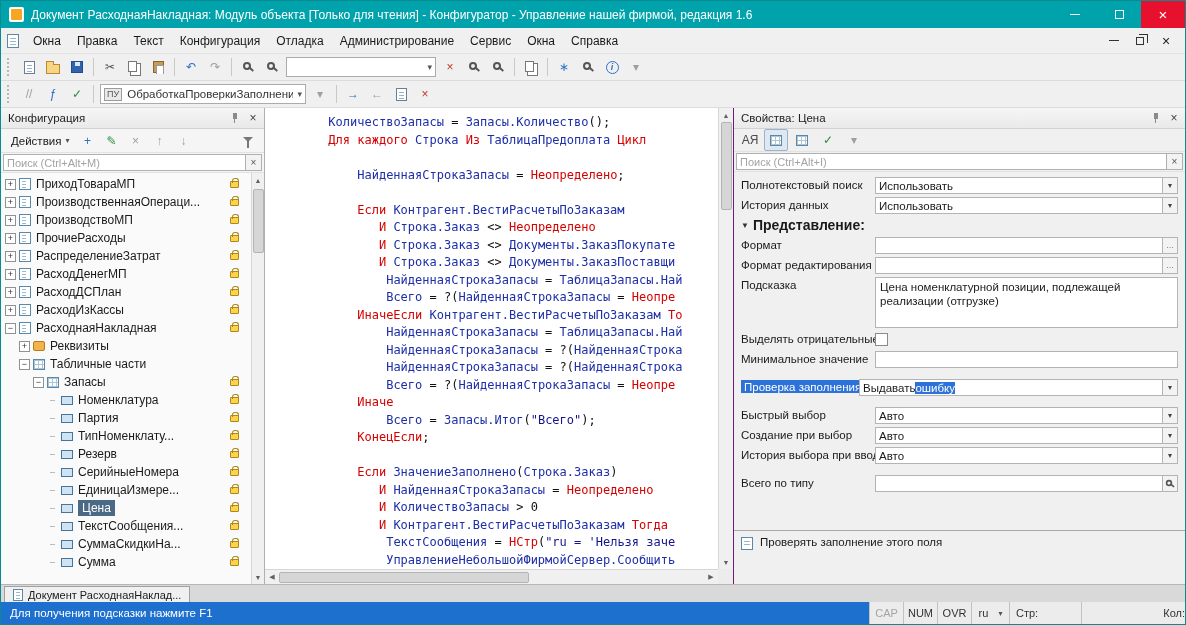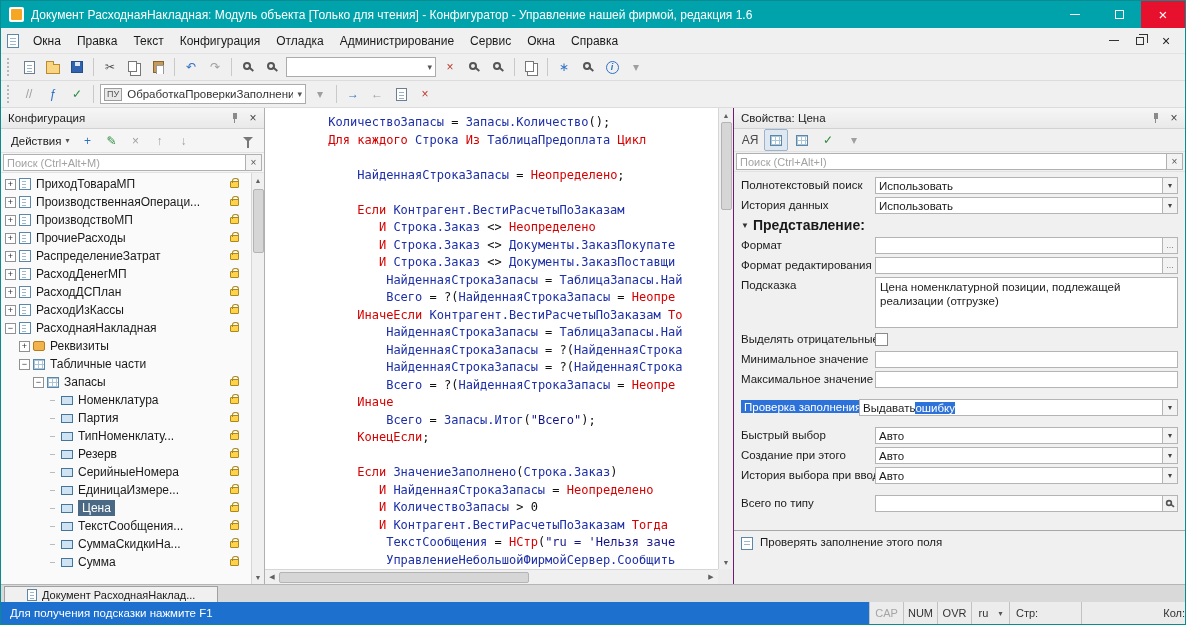--- a/index.html
+++ b/index.html
@@ -128,21 +128,21 @@
 .pcheck{width:13px;height:13px;background:#fff;border:1px solid #8a8a8a;margin-top:2px}
 .psection{display:flex;align-items:center;gap:4px;margin:2px 0 4px 0;height:16px}
 .sectri{font-size:8px;color:#333}
 .seclab{font-weight:bold;font-size:14px}
 .pfooter{flex:0 0 54px;border-top:1px solid #a8a8a8;background:#f0f0f0;padding:5px 7px;font-size:11.5px;display:flex;gap:7px;align-items:flex-start}
 .finfo-icon{width:12px;height:13px;background:#fff;border:1px solid #5b87a8;flex:0 0 12px;position:relative;margin-top:1px}
 .finfo-icon::after{content:"";position:absolute;left:2px;top:3px;width:6px;height:1px;background:#9db8cc;box-shadow:0 3px 0 #9db8cc}
 
 
 .tabstrip{flex:0 0 18px;background:#d9d9d9;border-top:1px solid #b5b5b5;display:flex;align-items:flex-end;padding-left:3px}
-.doc-tab{height:16px;display:flex;align-items:center;gap:5px;background:#f0f0f0;border:1px solid #a0a0a0;border-bottom:none;padding:0 22px;font-size:11px;white-space:nowrap}
+.doc-tab{height:16px;display:flex;align-items:center;gap:5px;background:#f0f0f0;border:1px solid #a0a0a0;border-bottom:none;padding:0 8px;font-size:11px;white-space:nowrap}
 .tab-icon{width:10px;height:12px;background:#fff;border:1px solid #5b87a8;position:relative}
 .tab-icon::after{content:"";position:absolute;left:2px;top:2px;width:4px;height:1px;background:#9db8cc;box-shadow:0 3px 0 #9db8cc,0 6px 0 #9db8cc}
 .statusbar{flex:0 0 22px;display:flex;align-items:stretch;background:#ececec}
 .status-hint{flex:1;background:#1e70cf;color:#fff;display:flex;align-items:center;padding-left:9px;font-size:11.5px;white-space:nowrap;overflow:hidden}
 .scell{display:flex;align-items:center;justify-content:center;font-size:11px;color:#333;border-left:1px solid #c2c2c2;background:#ececec}
 .scell.w34{width:34px}.scell.w38{width:38px;gap:10px}
 .scell.w72{width:72px;justify-content:flex-start;padding-left:6px}
 .scell.w104{width:104px;justify-content:flex-end;padding-left:6px}
 .scell.dim{color:#a5a5a5}
 </style>
@@ -562,26 +562,20 @@
             <div class="pvalue">
               <div class="pcheck"></div>
             </div>
           </div>
           <div class="prow">
             <div class="plabel"><span>Минимальное значение</span></div>
             <div class="pvalue">
               <div class="pbox"></div>
             </div>
           </div>
-          <div class="prow">
-            <div class="plabel"><span>Максимальное значение</span></div>
-            <div class="pvalue">
-              <div class="pbox"></div>
-            </div>
-          </div>
           <div class="pspacer"></div>
           <div class="prow highlight">
             <div class="plabel narrow"><span>Проверка заполнения</span></div>
             <div class="pvalue">
               <div class="pbox">
                 <span>Выдавать </span>
                 <span class="selected-text">ошибку</span>
               </div>
               <div class="pcaret">▾</div>
             </div>
@@ -590,21 +584,21 @@
           <div class="prow">
             <div class="plabel"><span>Быстрый выбор</span></div>
             <div class="pvalue">
               <div class="pbox">
                 <span>Авто</span>
               </div>
               <div class="pcaret">▾</div>
             </div>
           </div>
           <div class="prow">
-            <div class="plabel"><span>Создание при этого</span></div>
+            <div class="plabel"><span>Создание при выбор</span></div>
             <div class="pvalue">
               <div class="pbox">
                 <span>Авто</span>
               </div>
               <div class="pcaret">▾</div>
             </div>
           </div>
           <div class="prow">
             <div class="plabel"><span>История выбора при вводе</span></div>
             <div class="pvalue">

